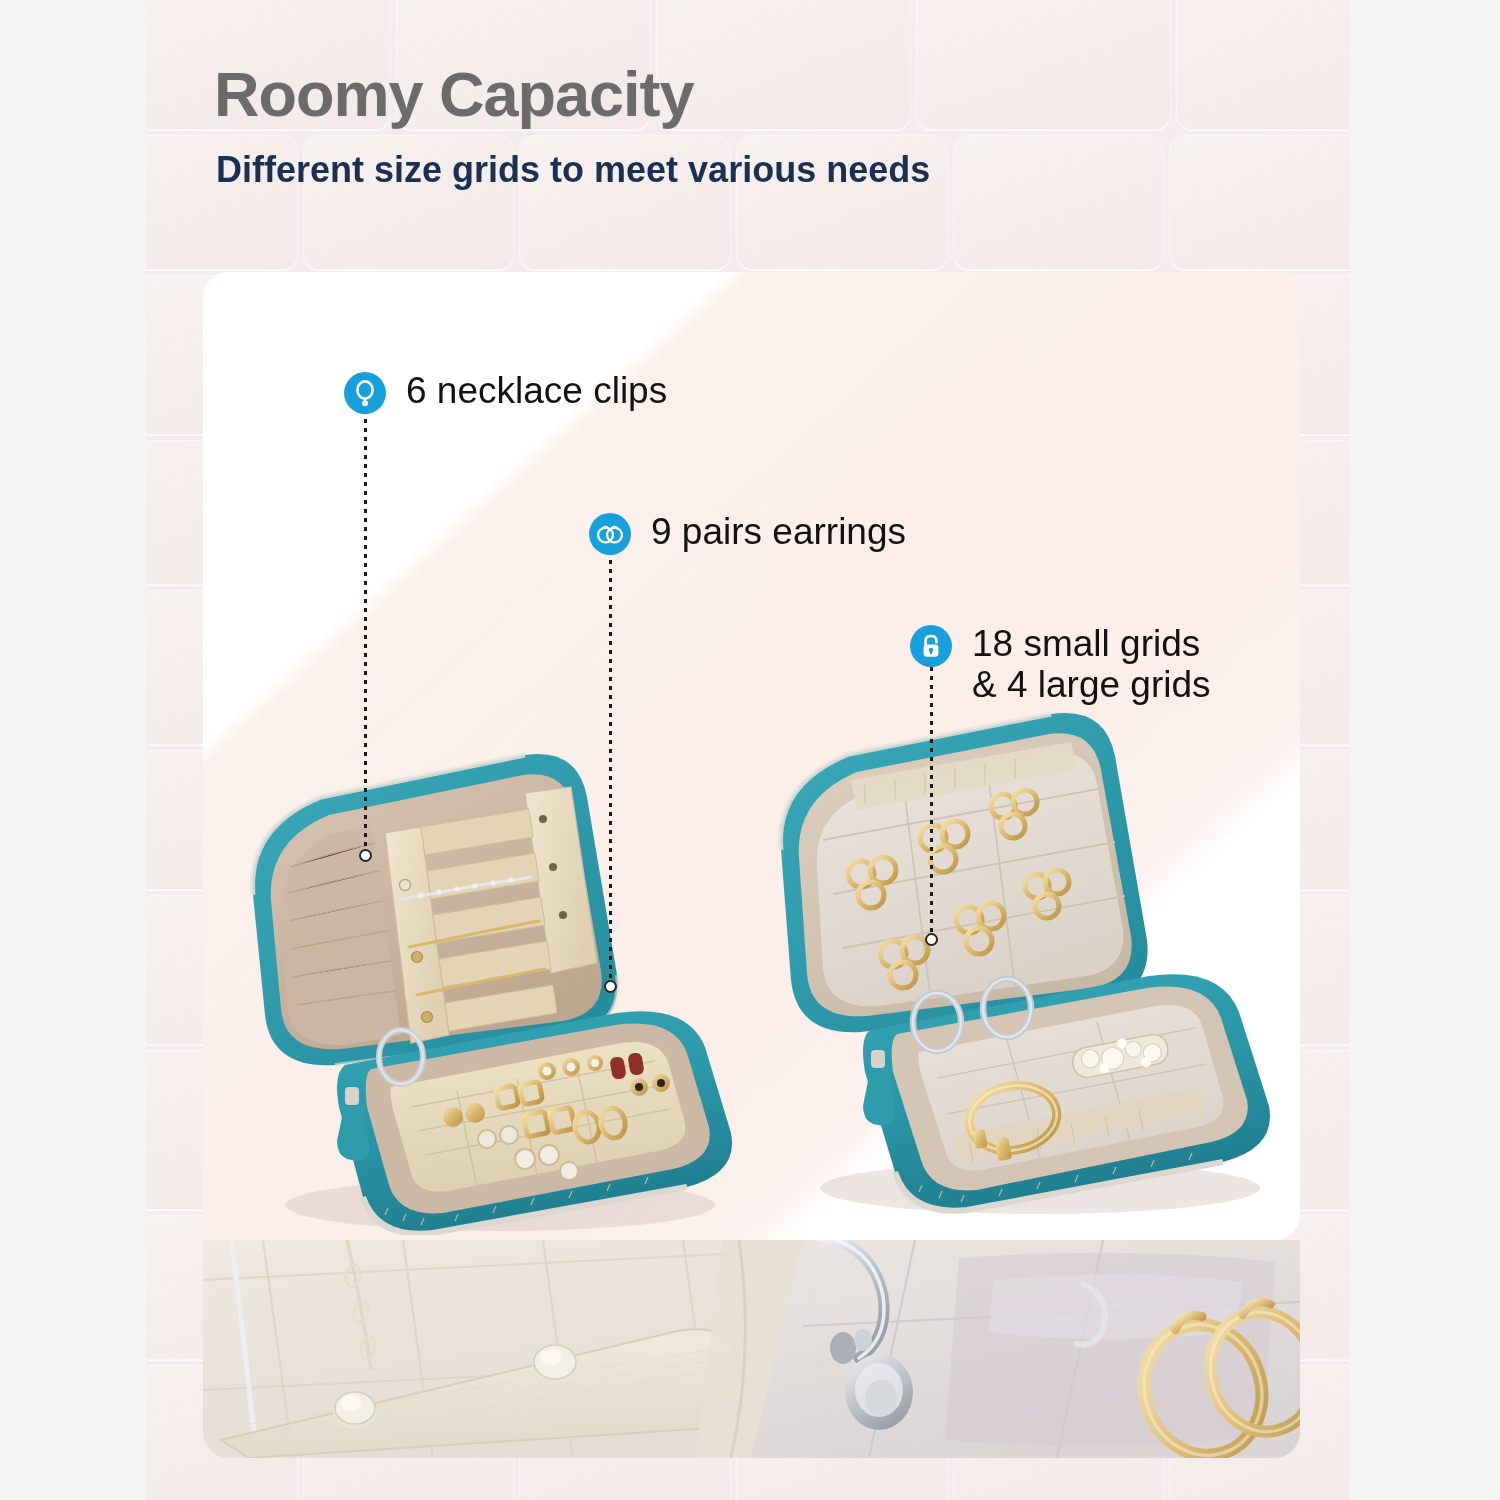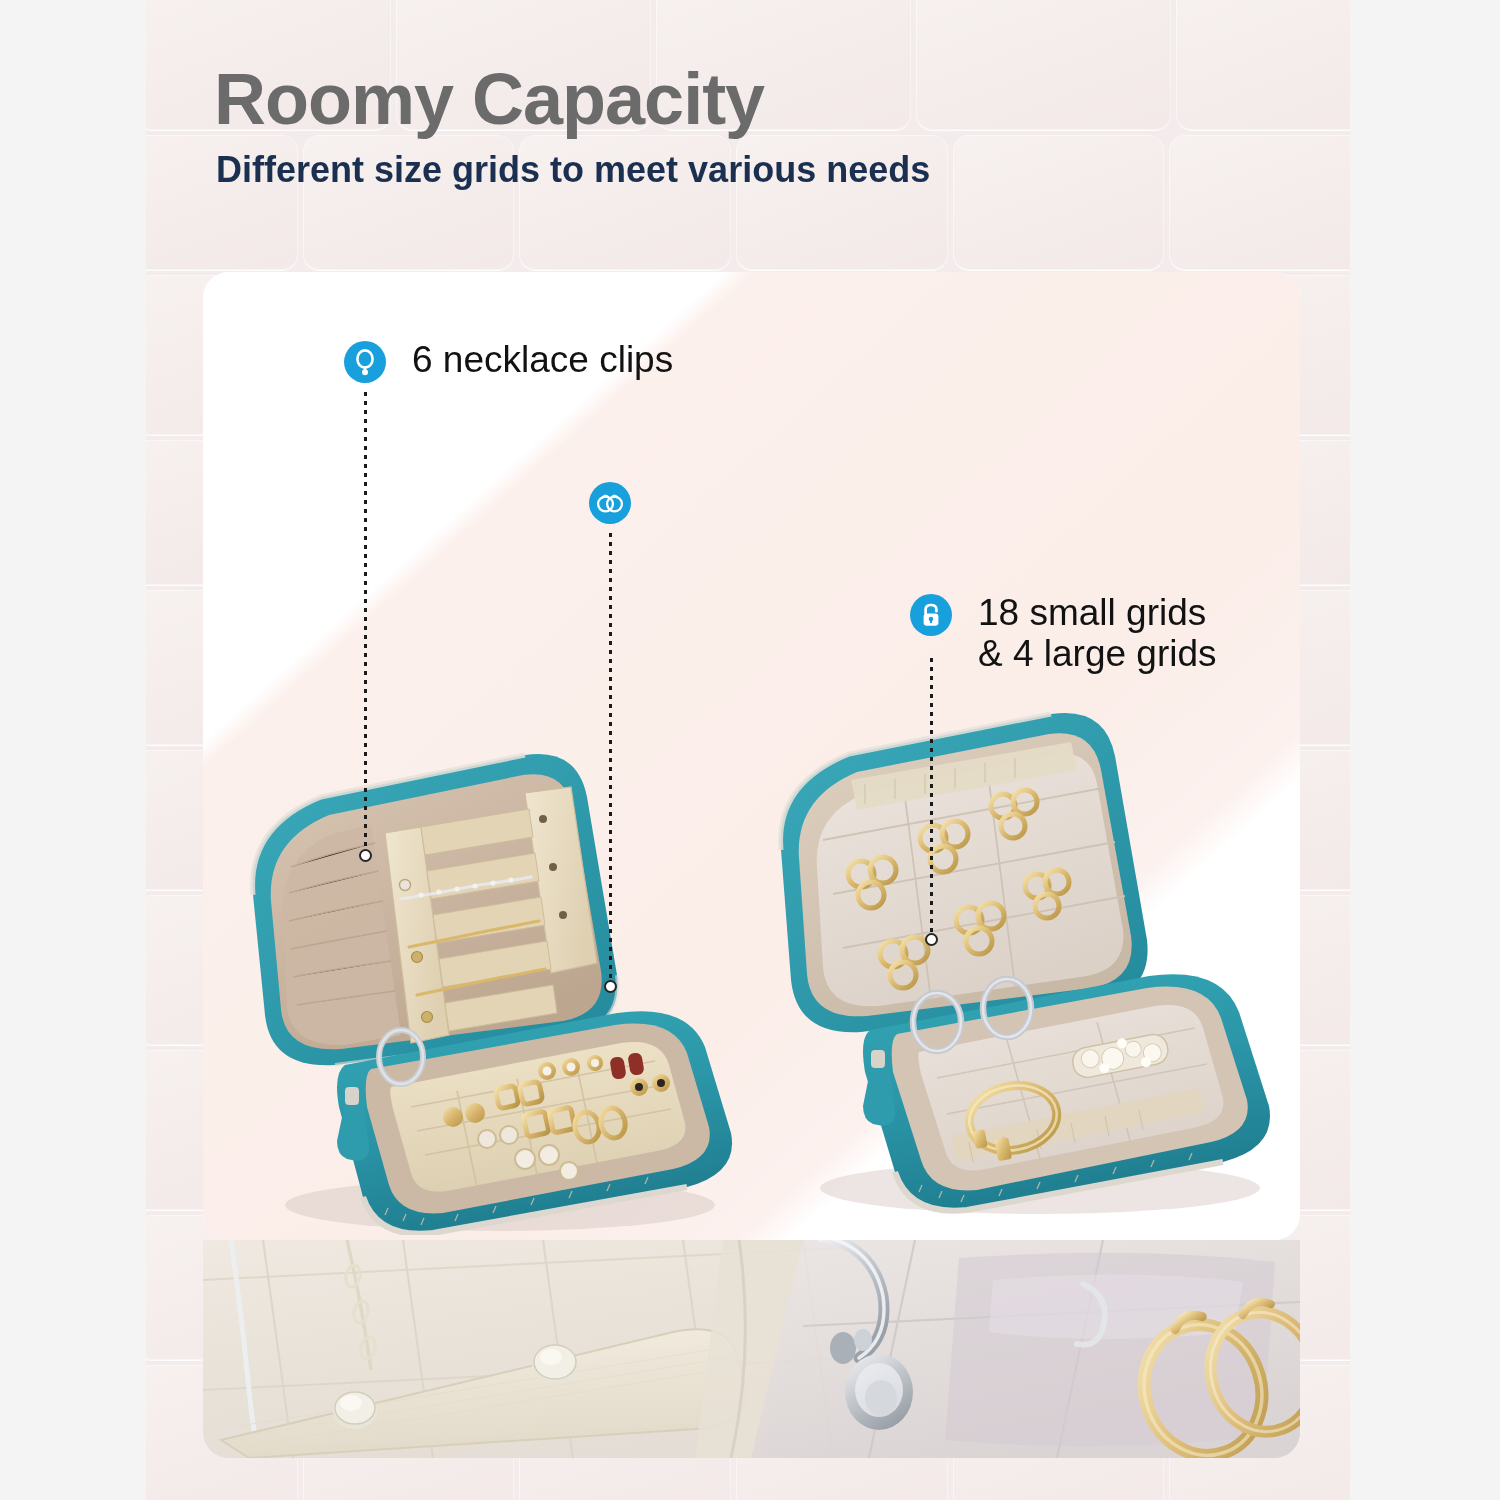--- a/index.html
+++ b/index.html
@@ -37,21 +37,21 @@
     border-radius: 16px;
     box-shadow: 0 1px 0 rgba(255,255,255,.9), inset 0 0 0 1px rgba(255,255,255,.45);
     margin-right: 5px;
     flex: 1;
   }
 
   
   #title {
     position: absolute;
     left: 214px; top: 63px;
-    font-size: 72px;
+    font-size: 63px;
     font-weight: bold;
     color: #6b6b6b;
     letter-spacing: -1px;
     line-height: 1;
     white-space: nowrap;
   }
   #subtitle {
     position: absolute;
     left: 216px; top: 152px;
     font-size: 36px;
@@ -84,22 +84,23 @@
         #fcf1ee 74%,
         #ffffff 76.5%,
         #ffffff 100%);
   }
 
   
   .callout {
     position: absolute;
     display: flex;
     align-items: flex-start;
-    gap: 26px;
+    gap: 20px;
     z-index: 6;
+    margin-top: 31px;
   }
   .badge {
     width: 42px; height: 42px;
     flex: 0 0 42px;
     border-radius: 50%;
     background: #17a0dc;
     display: flex;
     align-items: center;
     justify-content: center;
   }
@@ -562,20 +563,21 @@
 
   <div class="callout" id="callout-earrings" style="left:589px; top:482px;">
     <div class="badge">
       <svg width="30" height="24" viewBox="0 0 30 24" aria-hidden="true">
         <circle cx="10.5" cy="13" r="7.4" fill="none" stroke="#ffffff" stroke-width="2.3"></circle>
         <circle cx="19.5" cy="13" r="7.4" fill="none" stroke="#ffffff" stroke-width="2.3"></circle>
         <path d="M7.4 6.6 Q10.5 2.4 13.6 6.6" fill="none" stroke="#ffffff" stroke-width="2.2" stroke-linecap="round"></path>
         <path d="M16.4 6.6 Q19.5 2.4 22.6 6.6" fill="none" stroke="#ffffff" stroke-width="2.2" stroke-linecap="round"></path>
       </svg>
     </div>
+    <div class="callout-label">9 pairs earrings</div>
   </div>
 
   <div class="callout" id="callout-grids" style="left:910px; top:594px;">
     <div class="badge">
       <svg width="24" height="27" viewBox="0 0 24 27" aria-hidden="true">
         <path d="M6.6 11.4 V7.6 Q6.6 3 12 3 Q17.4 3 17.4 7.6 V9.2" fill="none" stroke="#ffffff" stroke-width="2.7" stroke-linecap="round"></path>
         <rect x="4.6" y="11.4" width="14.8" height="12.4" rx="3.2" fill="#ffffff"></rect>
         <circle cx="12" cy="17" r="2.3" fill="#17a0dc"></circle>
         <rect x="11" y="17" width="2" height="4" fill="#17a0dc"></rect>
       </svg>

